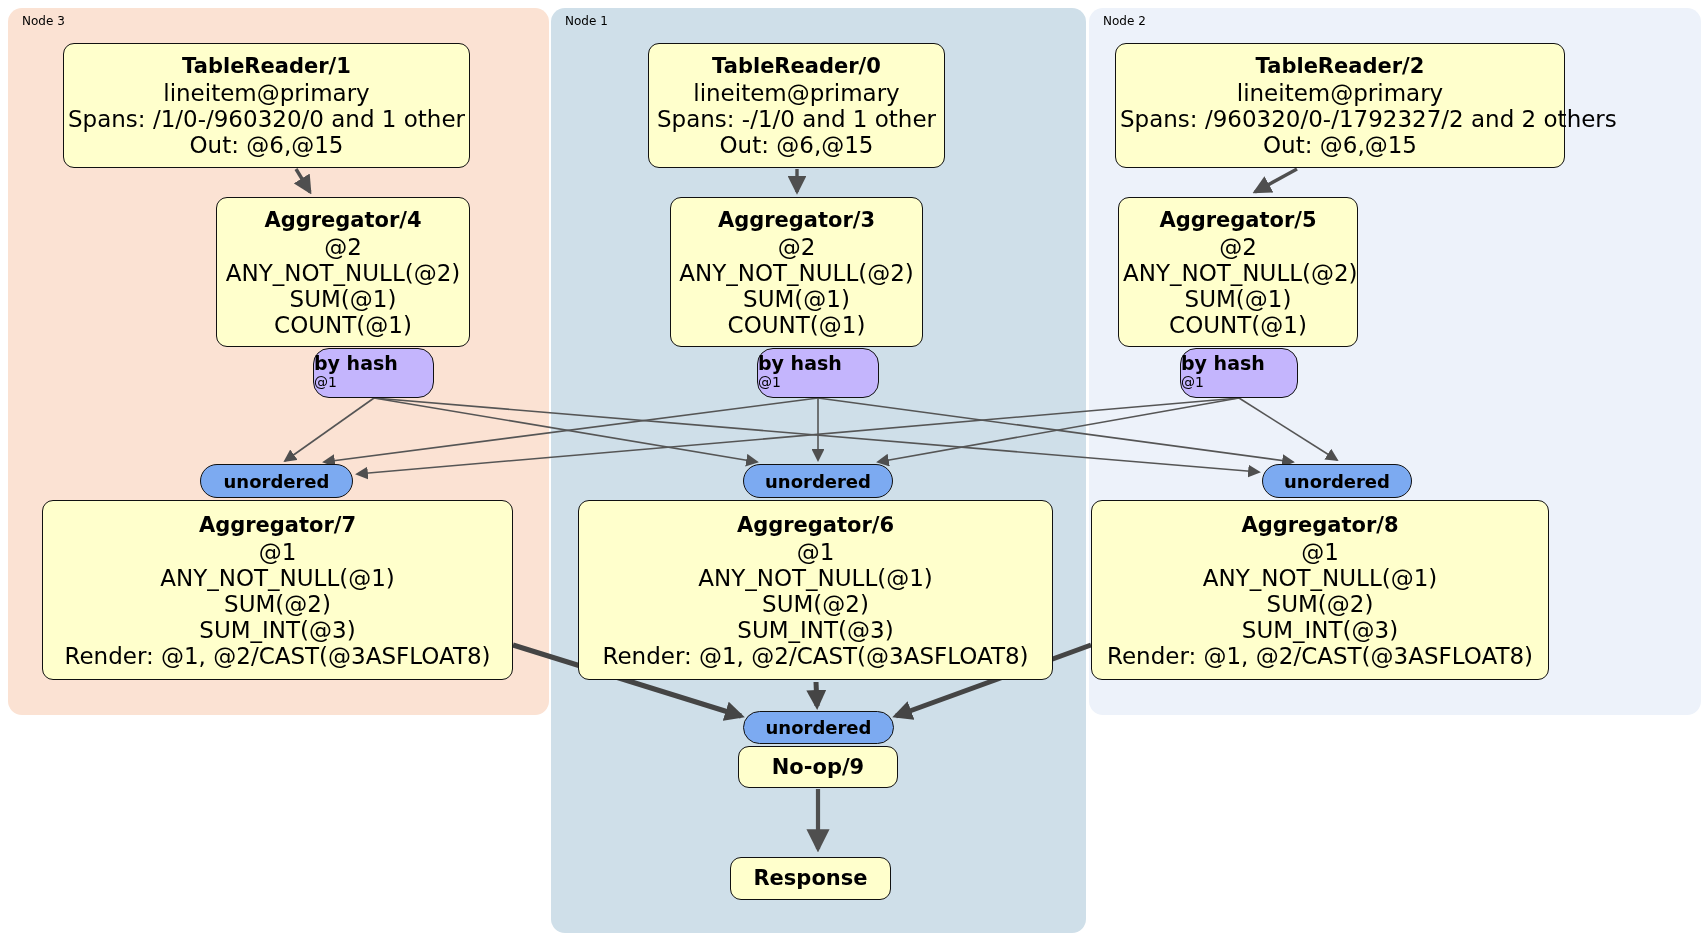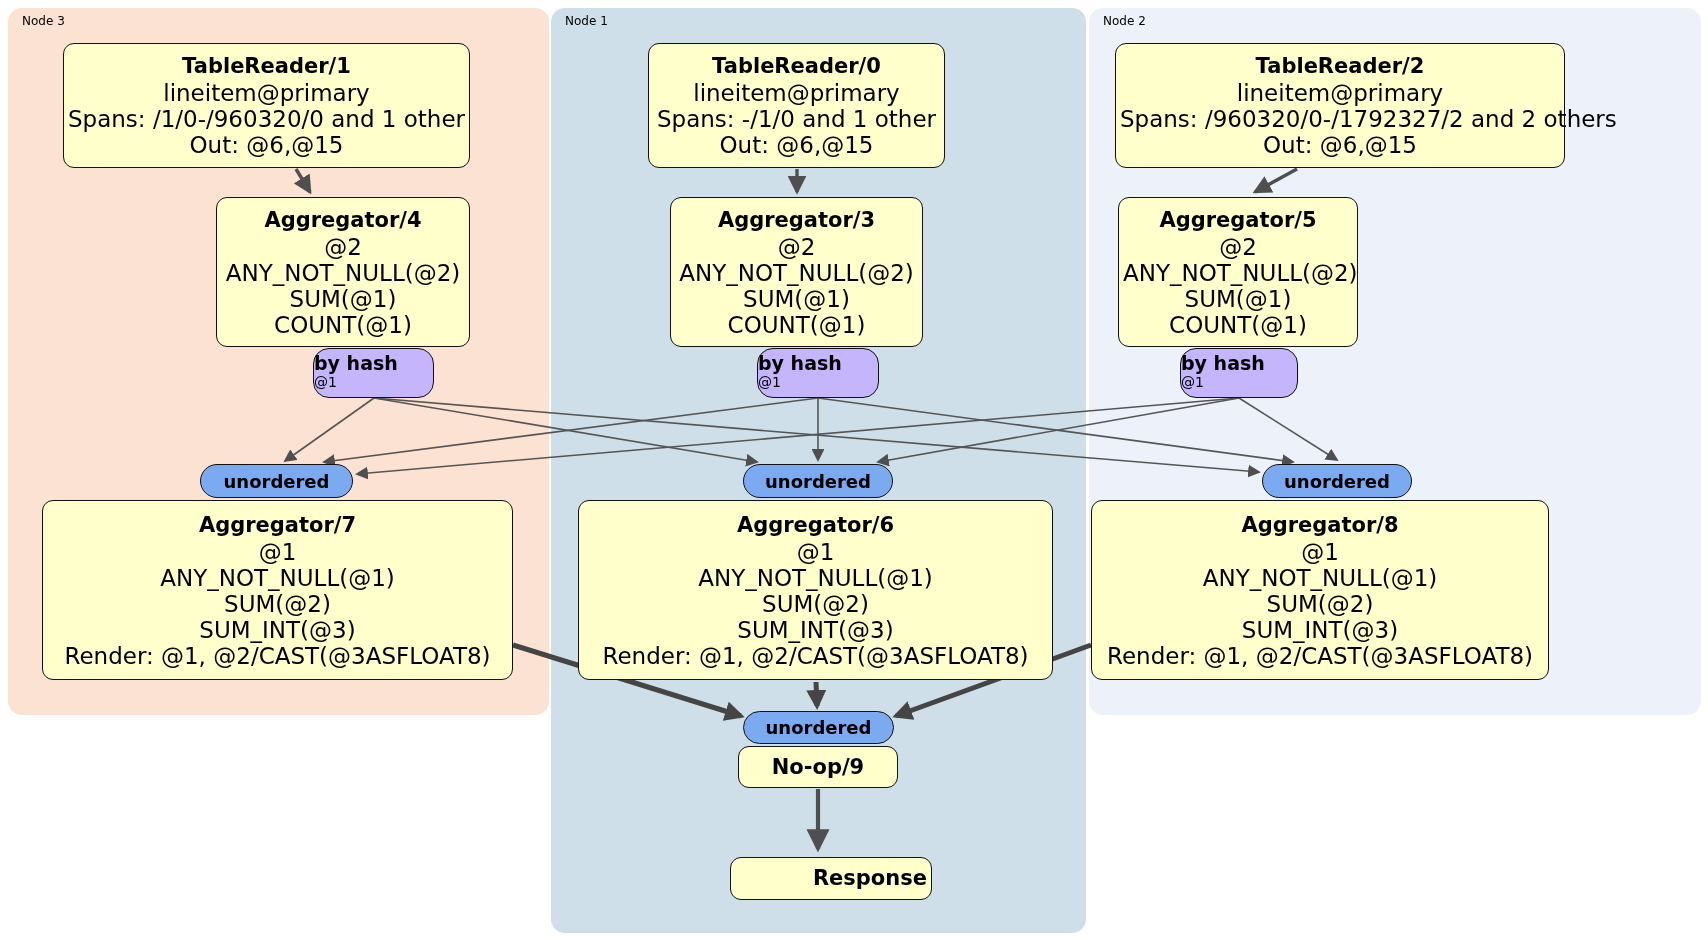--- a/index.html
+++ b/index.html
@@ -120,21 +120,21 @@
     <div class="box-title">Aggregator/6</div>
     <div class="box-line">@1</div>
     <div class="box-line">ANY_NOT_NULL(@1)</div>
     <div class="box-line">SUM(@2)</div>
     <div class="box-line">SUM_INT(@3)</div>
     <div class="box-line">Render: @1, @2/CAST(@3ASFLOAT8)</div>
   </div>
   <div class="box" style="left:738px;top:746px;width:160px;height:42px;">
     <div class="box-title">No-op/9</div>
   </div>
-  <div class="box" style="left:730px;top:857px;width:202px;height:43px;text-align:right;">
+  <div class="box" style="left:730px;top:857px;width:161px;height:43px;">
     <div class="box-title">Response</div>
   </div>
 
   <div class="box" style="left:1115px;top:43px;width:450px;height:125px;">
     <div class="box-title">TableReader/2</div>
     <div class="box-line">lineitem@primary</div>
     <div class="box-line">Spans: /960320/0-/1792327/2 and 2 others</div>
     <div class="box-line">Out: @6,@15</div>
   </div>
   <div class="box" style="left:1118px;top:197px;width:240px;height:150px;">

